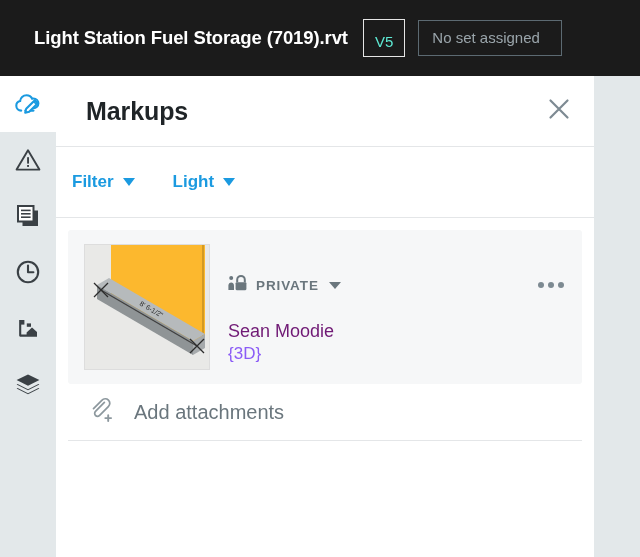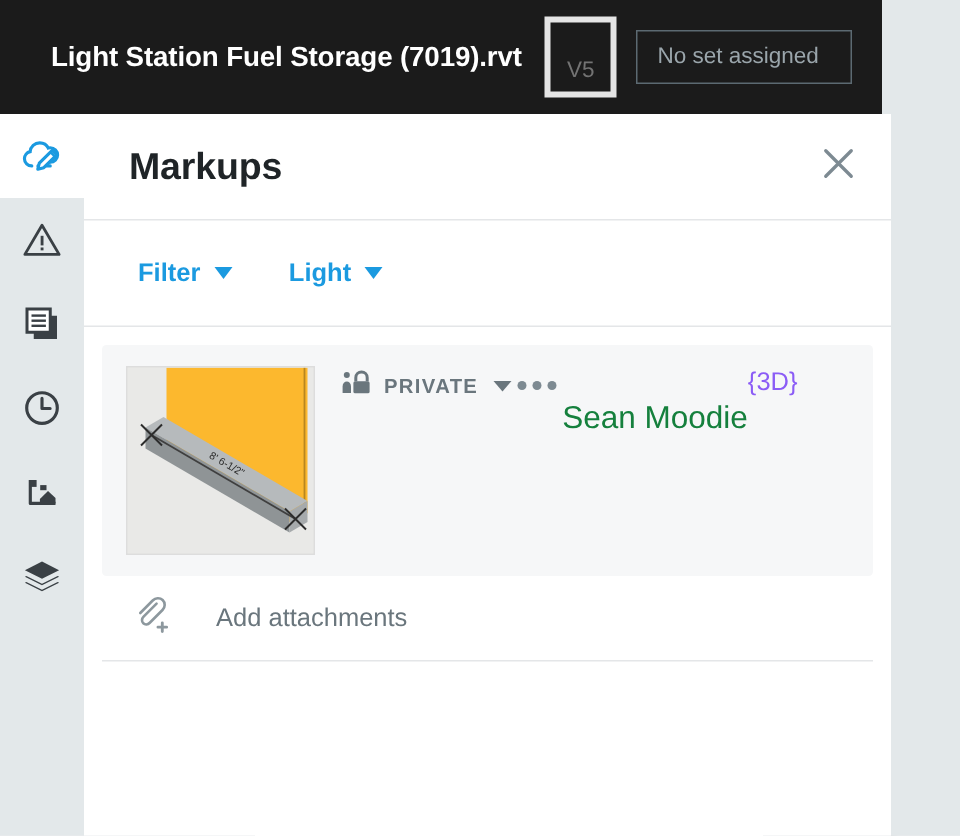--- a/index.html
+++ b/index.html
@@ -18,40 +18,40 @@
     position: relative;
     width: 640px;
     height: 557px;
     background: #e3e8ea;
   }
 
   
   #titlebar {
     position: absolute;
     left: 0; top: 0;
-    width: 588px; height: 76px;
+    width: 640px; height: 76px;
     background: #1b1b1b;
     display: flex;
     align-items: center;
     box-sizing: border-box;
     padding-left: 34px;
   }
   #titlebar .doc-title {
     color: #ffffff;
     font-size: 18.5px;
     font-weight: bold;
     letter-spacing: -0.1px;
     white-space: nowrap;
   }
   #titlebar .version-chip {
     margin-left: 15px;
-    border: 4px solid #e5e5e5;
-    color: #737373;
+    border: 1px solid #e5e5e5;
+    color: #5eead4;
     font-size: 15px;
-    padding: 24px 11px 7px 11px;
+    padding: 14px 11px 7px 11px;
     line-height: 1;
     white-space: nowrap;
   }
   #titlebar .set-chip {
     margin-left: 13px;
     border: 1px solid #5c6a72;
     color: #9aa5ab;
     font-size: 15px;
     padding: 9px 21px 10px 13px;
     line-height: 1;
@@ -110,21 +110,21 @@
     cursor: pointer;
   }
 
   
   #toolbar {
     height: 71px;
     border-bottom: 1px solid #e4e6e8;
     display: flex;
     align-items: center;
     box-sizing: border-box;
-    padding-left: 36px;
+    padding-left: 16px;
   }
   .tool-link {
     display: flex;
     align-items: center;
     color: #1b9ae0;
     font-size: 17px;
     font-weight: bold;
     cursor: pointer;
     margin-right: 38px;
   }
@@ -157,21 +157,23 @@
     border: 1px solid #dddddd;
     box-sizing: border-box;
     position: relative;
     overflow: hidden;
   }
   .thumb svg { display: block; }
   .card-body {
     flex: 1;
     padding-left: 18px;
     display: flex;
+    flex-direction: column;
     min-width: 0;
+    margin-top: 28px;
   }
   .card-top {
     display: flex;
     align-items: center;
     height: 26px;
   }
   .privacy {
     display: flex;
     align-items: center;
     cursor: pointer;
@@ -200,22 +202,22 @@
   .kebab i {
     display: block;
     width: 6px; height: 6px;
     border-radius: 50%;
     background: #7d8a92;
     margin-left: 4px;
   }
   .kebab i:first-child { margin-left: 0; }
   .author {
     margin-top: 22px;
-    font-size: 21px;
-    color: #15803d;
+    font-size: 18px;
+    color: #701a75;
     line-height: 1.25;
   }
   .meta {
     margin-top: 2px;
     font-size: 17px;
     color: #98a3a9;
     line-height: 1.28;
   }
   .meta-view {
     font-size: 17px;
@@ -228,22 +230,22 @@
     margin: 0 12px;
     height: 57px;
     display: flex;
     align-items: center;
     padding-left: 22px;
     box-sizing: border-box;
     border-bottom: 1px solid #e4e6e8;
     cursor: pointer;
   }
   #attach-row .attach-label {
-    margin-left: 28px;
-    font-size: 17px;
+    margin-left: 18px;
+    font-size: 20px;
     color: #6a767d;
   }
 
   
   #gutter {
     position: absolute;
     left: 594px; top: 76px;
     width: 46px; height: 481px;
     background: #e3e8ea;
   }

